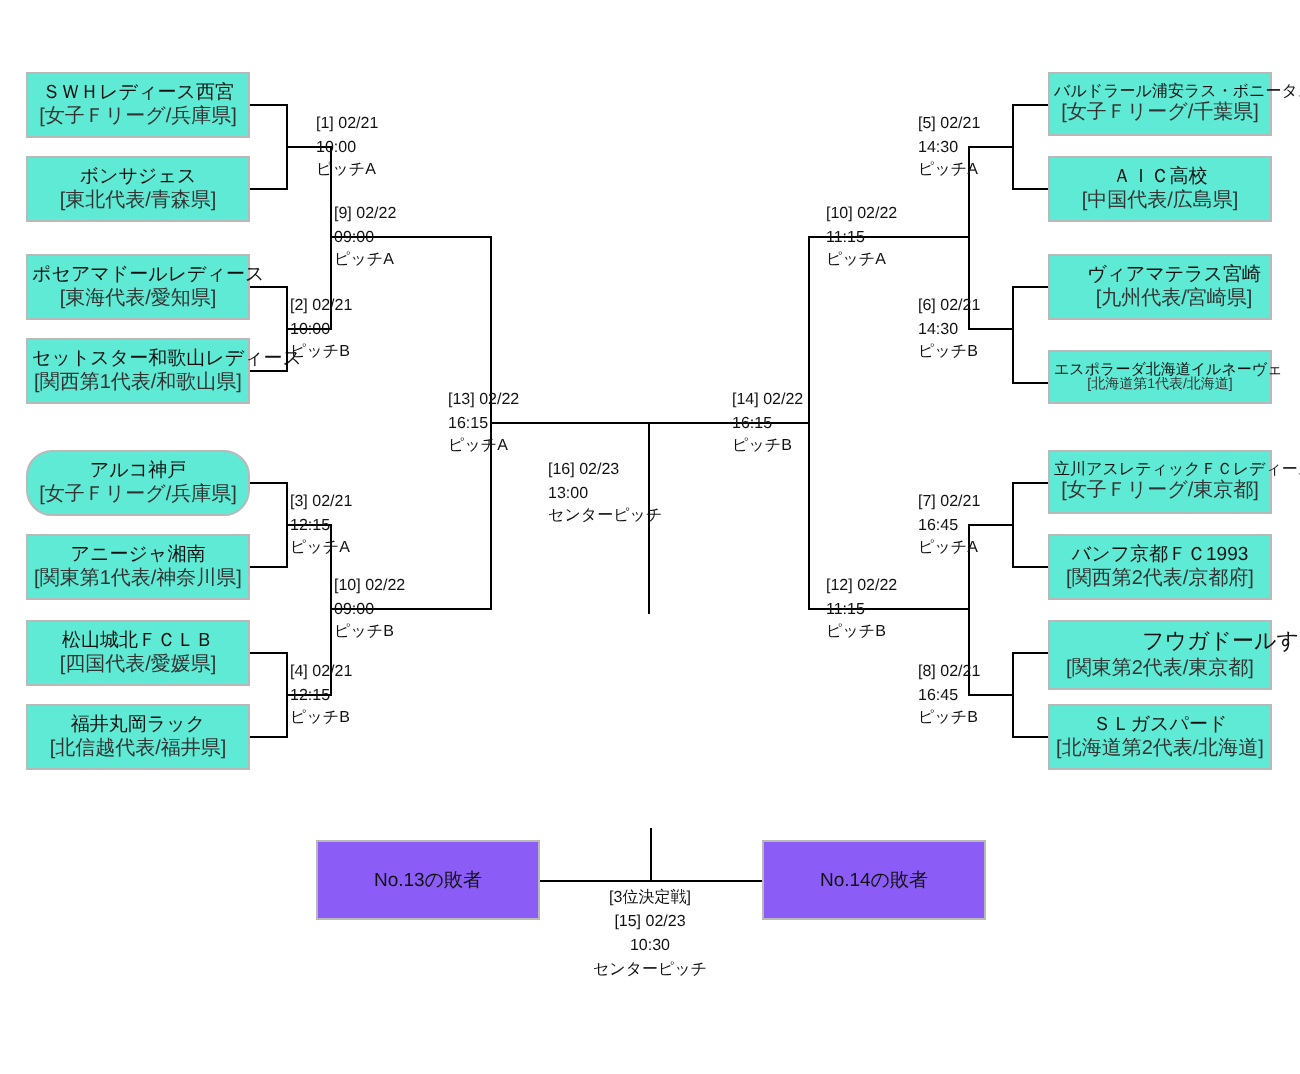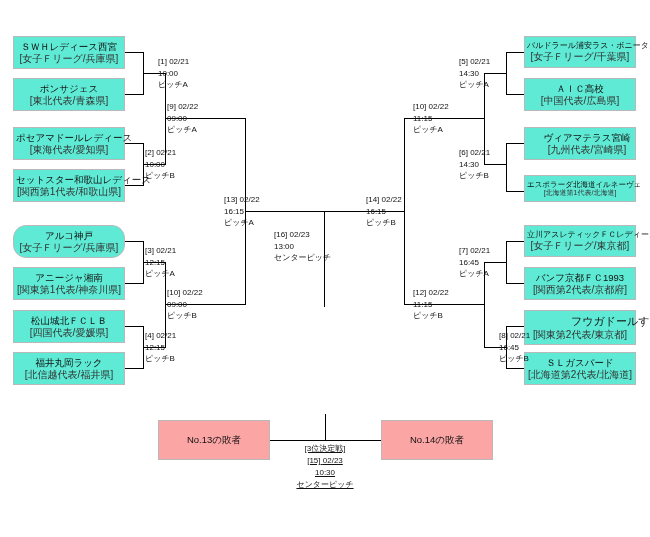--- a/index.html
+++ b/index.html
@@ -20,21 +20,21 @@
     padding:4px 2px 3px 2px;
     text-align:center;
     line-height:1.25;
   }
   .team .t1{font-size:9.5px;color:#111;white-space:nowrap;}
   .team .t2{font-size:10px;color:#333;white-space:nowrap;}
   .loserbox{
     position:absolute;
     box-sizing:border-box;
     border:1px solid #b9b9b9;
-    background:#fca5a5;
+    background:#8b5cf6;
     width:112px;
     height:40px;
     display:flex;align-items:center;justify-content:center;
     font-size:9.5px;color:#111;
   }
   .ln{position:absolute;background:#000;}
   .hln{height:1px;}
   .vln{width:1px;}
   .match{
     position:absolute;
@@ -52,21 +52,20 @@
     line-height:1.45;
     white-space:nowrap;
   }
   .third{
     position:absolute;
     text-align:center;
     font-size:8px;
     color:#111;
     line-height:1.5;
     white-space:nowrap;
-    text-decoration:underline;
   }
 </style>
 </head>
 <body>
 
 <div id="board">
 
   <div class="team" style="left:13px;top:36px;">
     <div class="t1">ＳＷＨレディース西宮</div>
     <div class="t2">[女子Ｆリーグ/兵庫県]</div>
@@ -247,21 +246,21 @@
     <span>02/21</span><br>
     <span>14:30</span><br>
     <span>ピッチB</span>
   </div>
   <div class="match l" style="left:459px;top:245px;">
     <span>[7]</span>
     <span>02/21</span><br>
     <span>16:45</span><br>
     <span>ピッチA</span>
   </div>
-  <div class="match l" style="left:459px;top:330px;margin-left:40px;">
+  <div class="match l" style="left:459px;top:330px;">
     <span>[8]</span>
     <span>02/21</span><br>
     <span>16:45</span><br>
     <span>ピッチB</span>
   </div>
   <div class="match l" style="left:413px;top:101px;">
     <span>[10]</span>
     <span>02/22</span><br>
     <span>11:15</span><br>
     <span>ピッチA</span>

